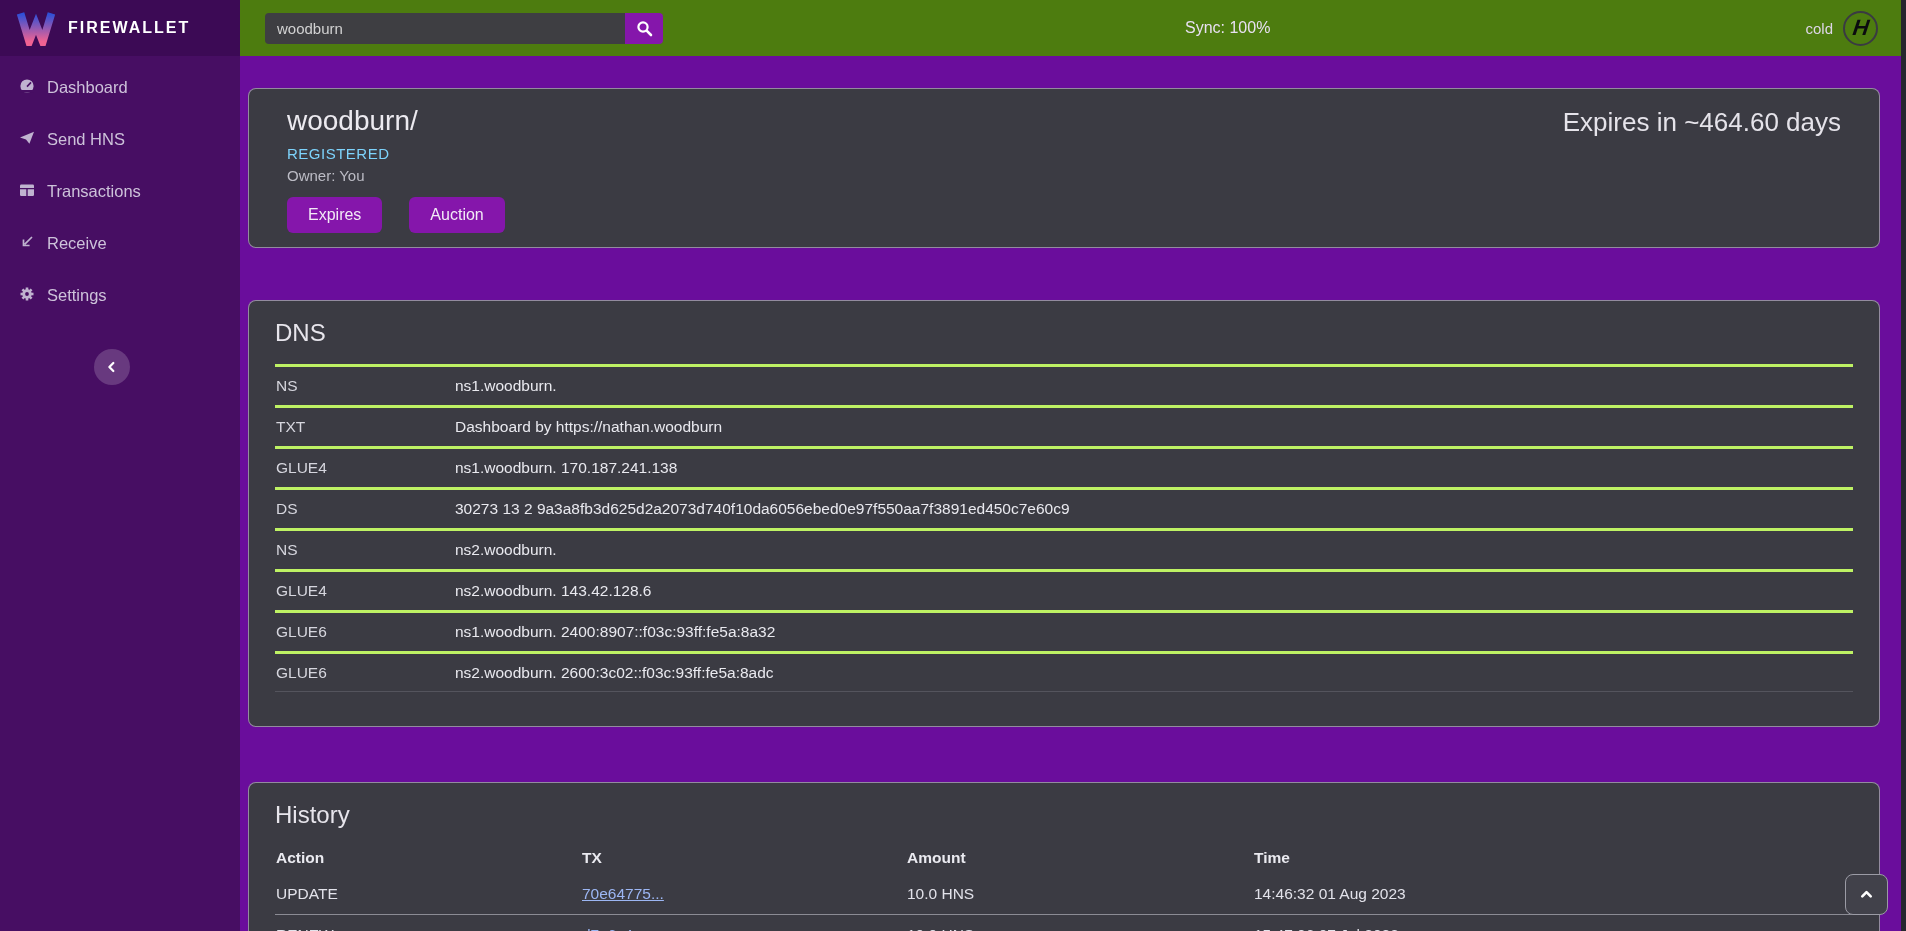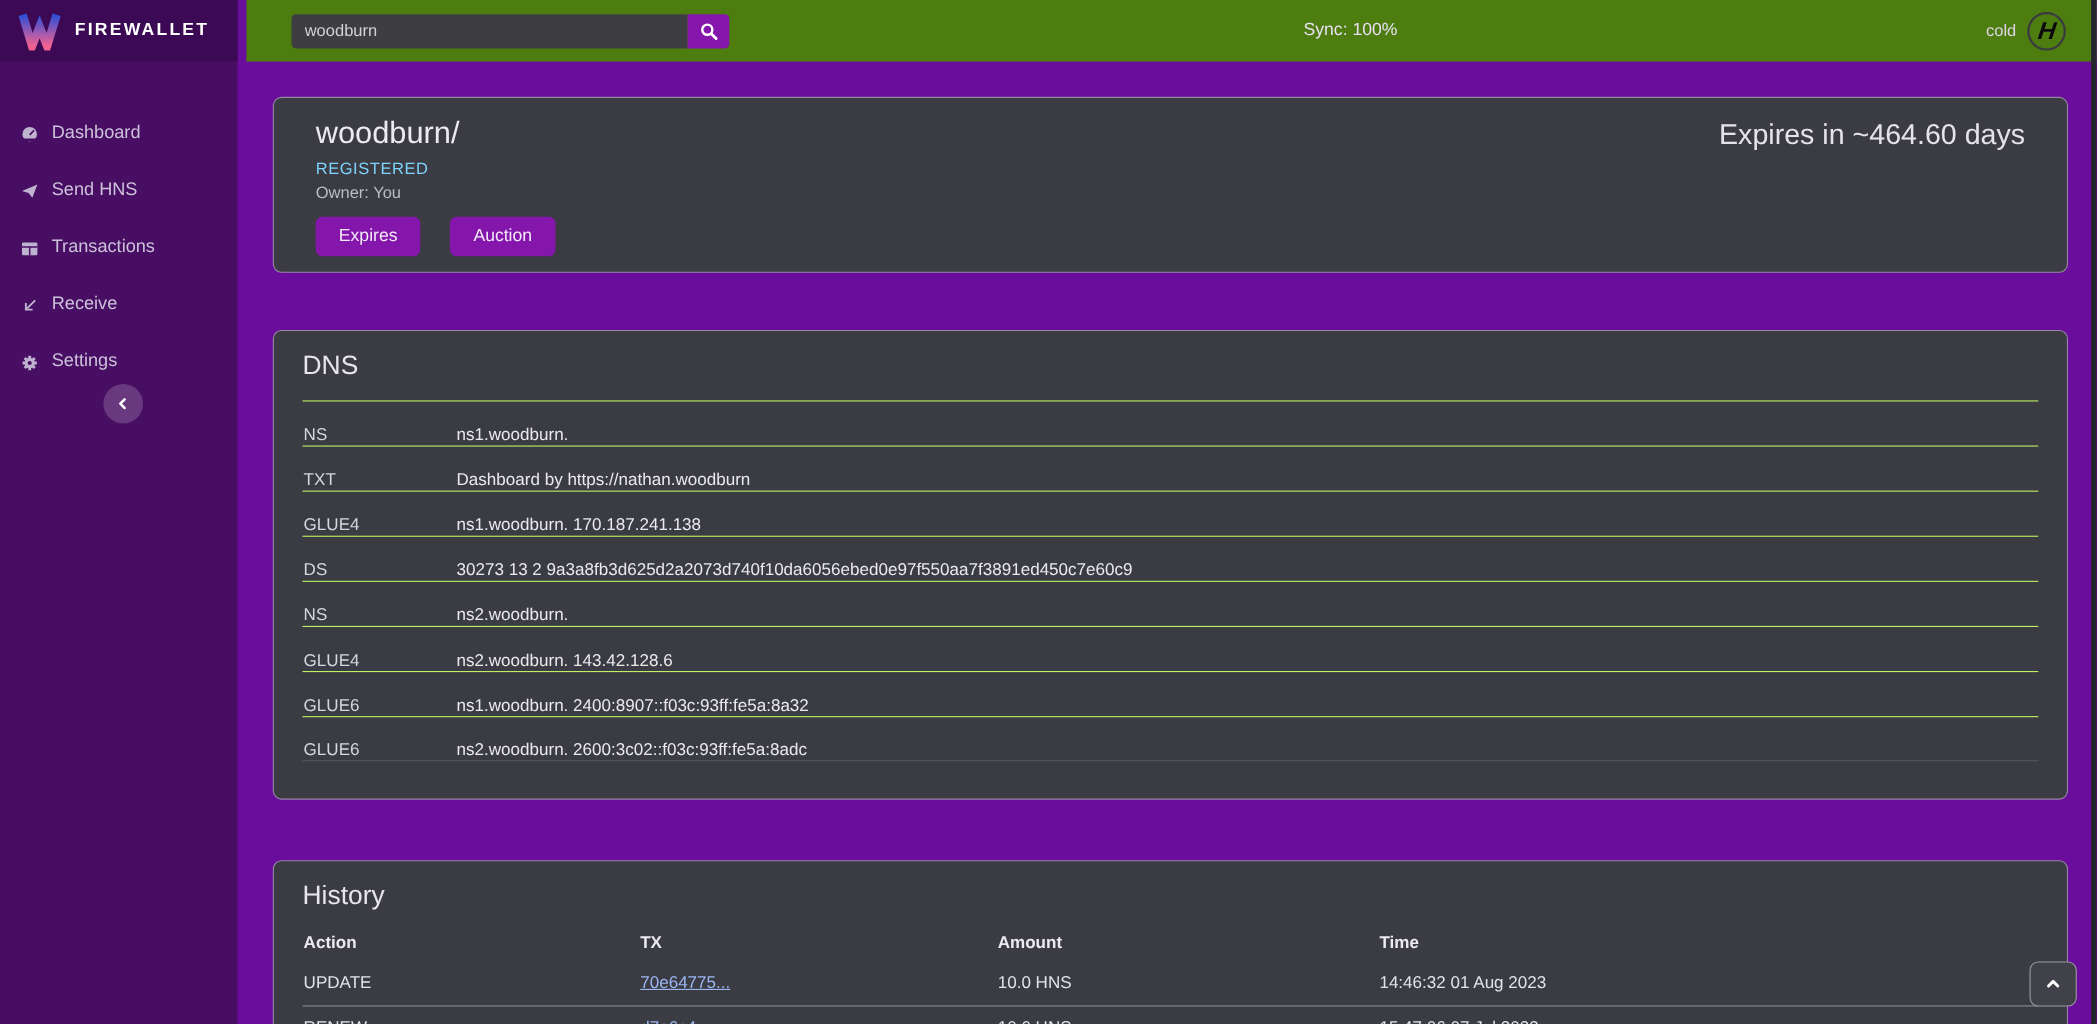--- a/index.html
+++ b/index.html
@@ -6,33 +6,33 @@
   html,body { width:1906px; height:931px; overflow:hidden; }
   body {
     font-family:"Liberation Sans","DejaVu Sans",sans-serif;
     background:#6a0d9c;
     position:relative;
     color:#e9e9ef;
   }
 
   
   .sidebar {
-    position:absolute; left:0; top:0; bottom:0; width:216px;
+    position:absolute; left:0; top:0; bottom:0; width:240px;
     background:#470e63; z-index:6;
   }
   .sidebar-header {
     height:56px; background:#3c0a55;
     display:flex; align-items:center; padding-left:16px;
   }
   .brand-name {
     color:#ffffff; font-weight:800; font-size:16px; letter-spacing:2px; margin-left:12px;
   }
   .nav { padding-top:22px; }
   .nav-item {
-    height:52px; display:flex; align-items:flex-end; gap:12px;
+    height:52px; display:flex; align-items:flex-start; gap:12px;
     padding-left:19px; color:#cdc2da; font-size:16.5px; cursor:pointer;
   }
   .nav-item .icn { width:16px; height:16px; display:inline-flex; color:#c0b3d0; }
   .collapse-btn {
     position:absolute; left:94px; top:349px; width:36px; height:36px;
     border-radius:50%; background:rgba(255,255,255,0.18);
     display:flex; align-items:center; justify-content:center; cursor:pointer;
   }
 
   
@@ -87,22 +87,22 @@
   .btn {
     background:#8516ab; color:#f2eaf6; border:none; border-radius:6px;
     font-size:16px; padding:9px 21px; cursor:pointer;
     font-family:"Liberation Sans","DejaVu Sans",sans-serif;
   }
 
   
   .dns-card { top:300px; height:427px; padding:18px 26px; }
   .dns-table { margin-top:17px; }
   .dns-row {
-    display:flex; align-items:flex-end; height:41px;
-    border-top:1px solid #bef264; font-size:15.5px;
+    display:flex; align-items:center; height:41px;
+    border-top:3px solid #bef264; font-size:15.5px;gap:40px;
   }
   .dns-row:last-child { border-bottom:1px solid #54545d; }
   .dns-type { width:140px; padding-left:1px; color:#d6d6de; }
   .dns-value { color:#e9e9ef; }
 
   
   .history-card { top:782px; height:220px; padding:18px 26px; }
   .hist-table { margin-top:14px; }
   .hist-row {
     display:grid; grid-template-columns:306px 325px 347px 1fr;

